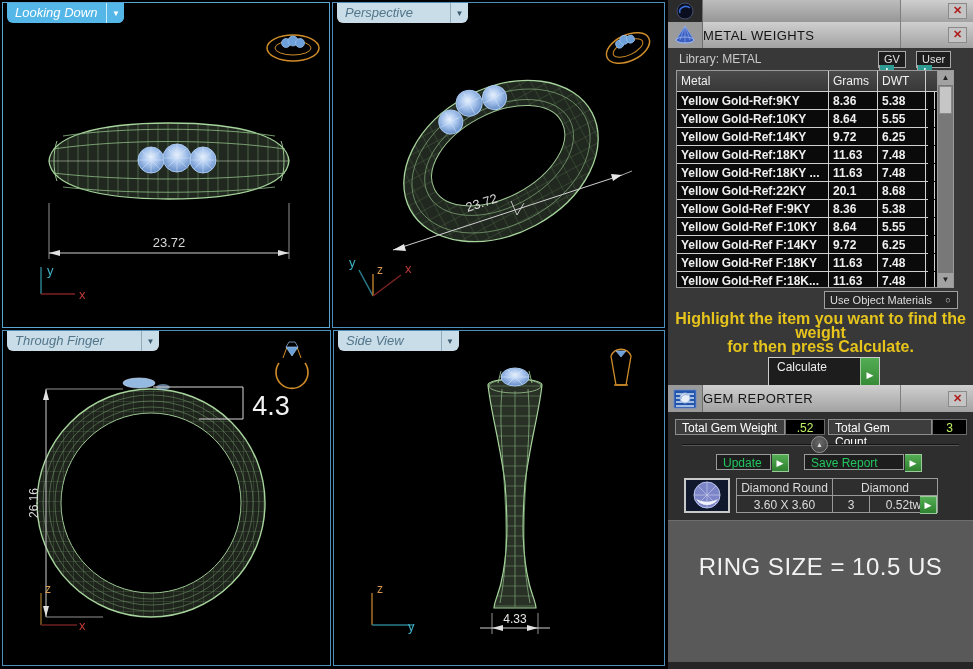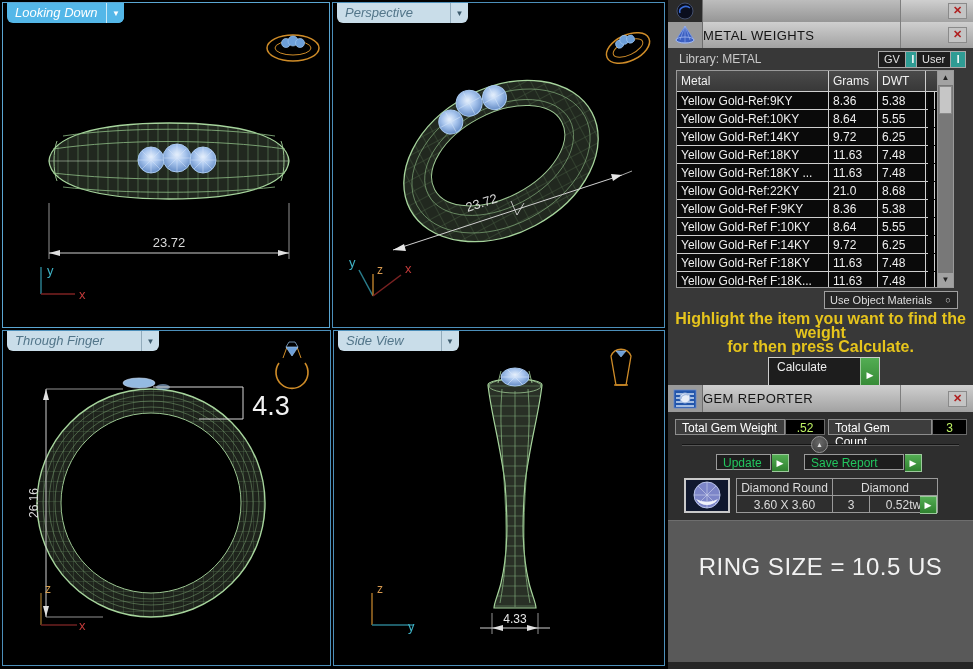--- a/index.html
+++ b/index.html
@@ -29,30 +29,30 @@
              display:flex;align-items:center;justify-content:flex-end;padding-right:6px;}
   .close-btn{width:17px;height:14px;background:#c4c4c4;border:1px solid #8a8a8a;color:#b02020;
              font-weight:bold;font-size:11px;line-height:12px;text-align:center;cursor:default;}
   #ph{top:0;height:22px;}
   #ph .hdr-main{background:linear-gradient(#bdbdbd,#969696);}
   #mw-hdr{top:22px;height:26px;}
   #gr-hdr{top:385px;height:27px;}
 
   .lib-row{position:absolute;left:0;top:50px;width:100%;height:18px;color:#c9c9c9;font-size:12px;}
   .lib-row .lib{position:absolute;left:11px;top:2px;}
-  .tbtn{position:absolute;display:flex;height:15px;border:1px solid #a8a8a8;background:#1d1d1d;color:#e2e2e2;font-size:11px;}
+  .tbtn{position:absolute;display:flex;height:15px;border:1px solid #a8a8a8;background:#1d1d1d;color:#e2e2e2;font-size:11px;flex-direction:column;}
   .tbtn .t{padding:1px 5px 0;}
   .tbtn .ind{width:14px;background:#2f9c94;color:#fff;border-left:1px solid #a8a8a8;text-align:center;font-size:10px;line-height:15px;font-weight:bold;}
   #gv-btn{left:210px;top:1px;}
   #user-btn{left:248px;top:1px;}
 
   .mtable{position:absolute;left:8px;top:70px;width:278px;height:218px;background:#050505;border:1px solid #9a9a9a;box-sizing:border-box;overflow:hidden;}
   .mhead{display:grid;grid-template-columns:152px 49px 48px 1fr;height:20px;background:linear-gradient(#4a4a4a,#383838);border-bottom:1px solid #cfcfcf;margin-right:15px;}
   .mhead div{border-right:1px solid #cfcfcf;color:#f0f0f0;font-size:12px;padding:3px 4px 0;}
-  .mrows{margin-right:25px;}
+  .mrows{margin-right:25px;font-weight:bold;}
   .mrow{display:grid;grid-template-columns:152px 49px 48px 1fr;height:17px;border-bottom:1px solid #cfcfcf;background:#0a0a0a;}
   .mrow .mc{border-right:1px solid #cfcfcf;color:#efefef;font-size:12px;padding:2px 4px 0;white-space:nowrap;overflow:hidden;}
   .vscroll{position:absolute;right:0;top:0;bottom:0;width:15px;background:#787878;border-left:1px solid #9a9a9a;}
   .vs-up{position:absolute;top:0;left:0;right:0;height:14px;background:#a2a2a2;color:#222;font-size:8px;text-align:center;line-height:14px;}
   .vs-thumb{position:absolute;top:15px;left:1px;right:1px;height:26px;background:#c6c6c6;border:1px solid #8a8a8a;}
   .vs-dn{position:absolute;bottom:0;left:0;right:0;height:14px;background:#a2a2a2;color:#222;font-size:8px;text-align:center;line-height:14px;}
 
   .uom{position:absolute;left:156px;top:291px;width:132px;height:16px;border:1px solid #a0a0a0;background:#262626;
        color:#dedede;font-size:11px;display:flex;align-items:center;z-index:6;}
   .uom .t{flex:1;padding-left:5px;}
@@ -389,21 +389,21 @@
           <div class="mc"></div>
         </div>
         <div class="mrow">
           <div class="mc">Yellow Gold-Ref:18KY ...</div>
           <div class="mc">11.63</div>
           <div class="mc">7.48</div>
           <div class="mc"></div>
         </div>
         <div class="mrow">
           <div class="mc">Yellow Gold-Ref:22KY</div>
-          <div class="mc">21.0</div>
+          <div class="mc">20.1</div>
           <div class="mc">8.68</div>
           <div class="mc"></div>
         </div>
         <div class="mrow">
           <div class="mc">Yellow Gold-Ref F:9KY</div>
           <div class="mc">8.36</div>
           <div class="mc">5.38</div>
           <div class="mc"></div>
         </div>
         <div class="mrow">

